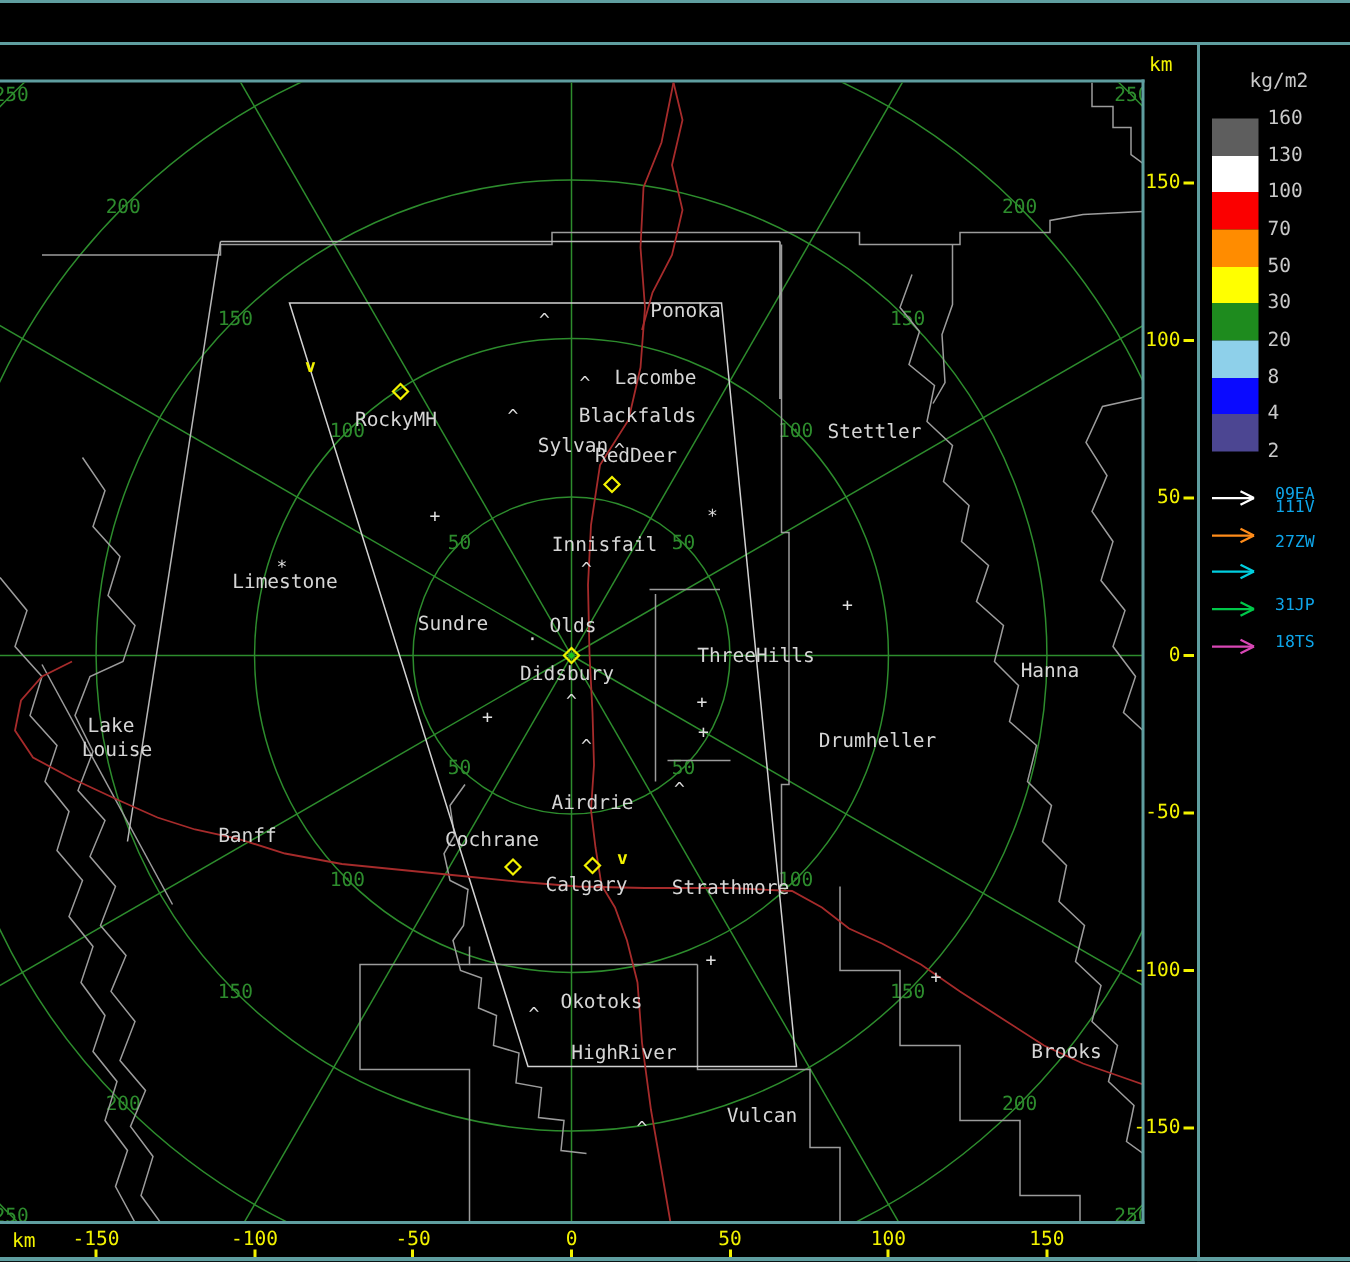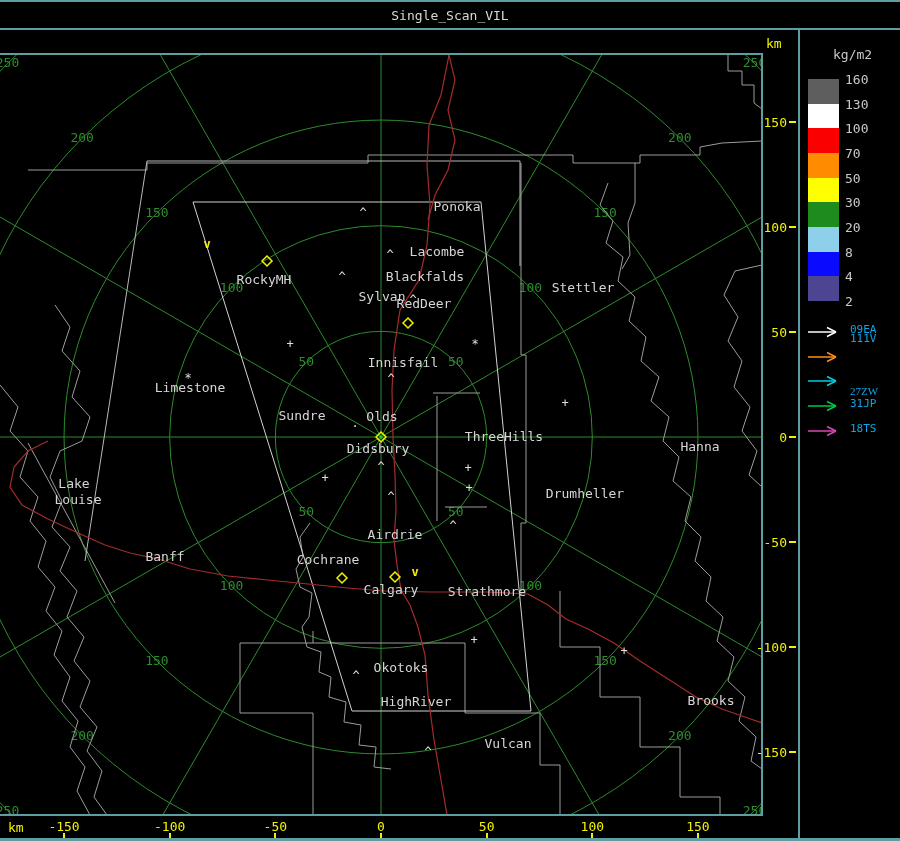--- a/index.html
+++ b/index.html
@@ -25,23 +25,20 @@
   .baxis-label{position:absolute;top:3px;color:#f2f200;font-size:13px;transform:translateX(-50%);}
   .baxis-tick{position:absolute;top:17px;width:2px;height:6px;background:#f2f200;}
   svg text{font-family:"DejaVu Sans Mono",monospace;}
 </style>
 </head>
 <body>
 
 <div class="app">
 
   <div class="hline" style="left:0;top:0;width:900px;height:2px;"></div>
-  <div class="titlebar">
-    <span>Single_Scan_VIL</span>
-  </div>
   <div class="hline" style="left:0;top:28px;width:900px;height:2px;"></div>
 
   <span class="km-topright">km</span>
 
   <div class="hline" style="left:0;top:53px;width:763px;height:2px;"></div>
   <div class="map">
     <svg id="map-svg" width="762" height="759" viewBox="0 0 762 759">
         <line x1="381" y1="382" x2="1201" y2="382" stroke="#2d8c2d" stroke-width="1"></line>
         <line x1="381" y1="382" x2="1091.1408311032396" y2="-27.999999999999943" stroke="#2d8c2d" stroke-width="1"></line>
         <line x1="381" y1="382" x2="791.0000000000001" y2="-328.14083110323963" stroke="#2d8c2d" stroke-width="1"></line>
@@ -211,21 +208,21 @@
         <div class="track-label" style="top: 299px;">09EA</div>
         <div class="track-row-svg" style="top: 317.65px;"><svg width="38" height="12">
             <line x1="2" y1="6" x2="30" y2="6" stroke="#ff8c1a" stroke-width="1.5"></line>
             <path d="M30,6 L21,1.5 M30,6 L21,10.5" fill="none" stroke="#ff8c1a" stroke-width="1.5"></path>
           </svg></div>
         <div class="track-label" style="top: 308px;">111V</div>
         <div class="track-row-svg" style="top: 342.3px;"><svg width="38" height="12">
             <line x1="2" y1="6" x2="30" y2="6" stroke="#00cfe0" stroke-width="1.5"></line>
             <path d="M30,6 L21,1.5 M30,6 L21,10.5" fill="none" stroke="#00cfe0" stroke-width="1.5"></path>
           </svg></div>
-        <div class="track-label" style="top: 361px; font-family: Liberation Serif, serif;">27ZW</div>
+        <div class="track-label" style="top: 331px;">27ZW</div>
         <div class="track-row-svg" style="top: 366.95px;"><svg width="38" height="12">
             <line x1="2" y1="6" x2="30" y2="6" stroke="#00c84a" stroke-width="1.5"></line>
             <path d="M30,6 L21,1.5 M30,6 L21,10.5" fill="none" stroke="#00c84a" stroke-width="1.5"></path>
           </svg></div>
         <div class="track-label" style="top: 372.95px;">31JP</div>
         <div class="track-row-svg" style="top: 391.6px;"><svg width="38" height="12">
             <line x1="2" y1="6" x2="30" y2="6" stroke="#d847b5" stroke-width="1.5"></line>
             <path d="M30,6 L21,1.5 M30,6 L21,10.5" fill="none" stroke="#d847b5" stroke-width="1.5"></path>
           </svg></div>
         <div class="track-label" style="top: 397.6px;">18TS</div>

